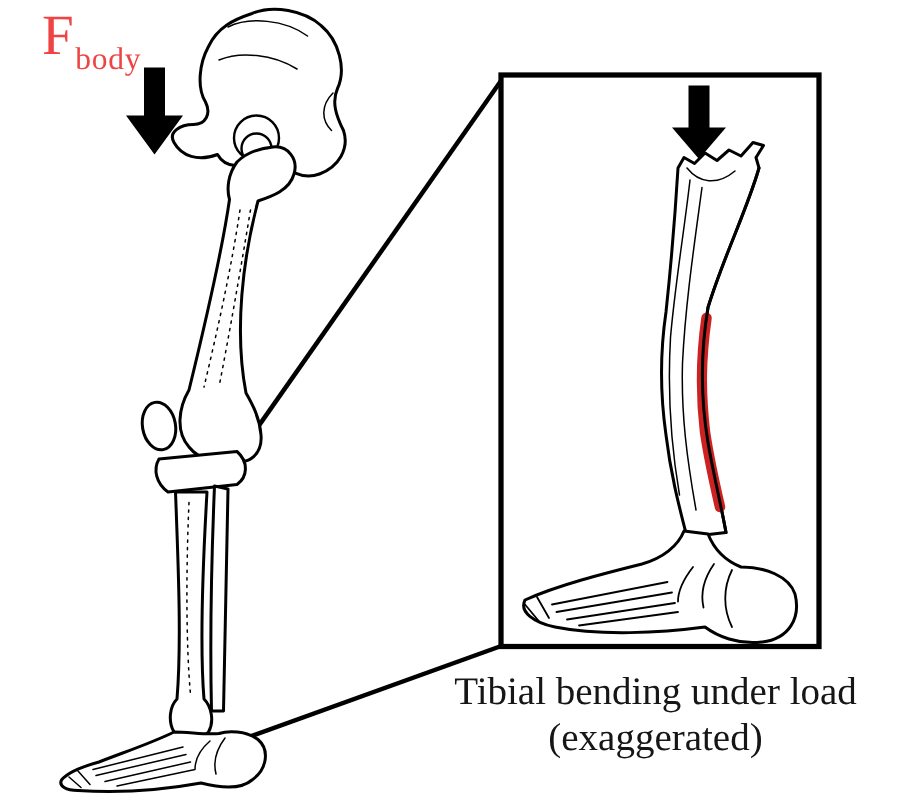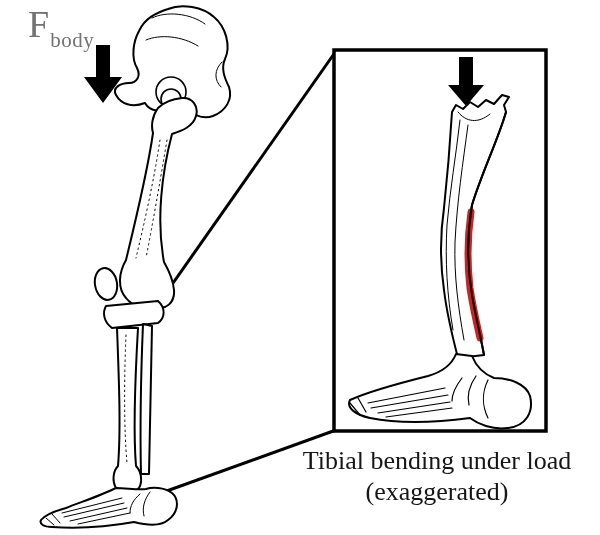--- a/index.html
+++ b/index.html
@@ -10,21 +10,21 @@
     background: #ffffff;
     overflow: hidden;
     font-family: "Liberation Serif", serif;
   }
   .canvas svg { position: absolute; left: 0; top: 0; }
   .force-label {
     position: absolute;
     left: 28px;
     top: 2px;
     font-size: 38px;
-    color: #737373;
+    color: #ef4444;
     letter-spacing: 1px;
   }
   .force-label sub {
     font-size: 21px;
     vertical-align: -10px;
     letter-spacing: 0.5px;
   }
   .caption {
     position: absolute;
     left: 262px;

